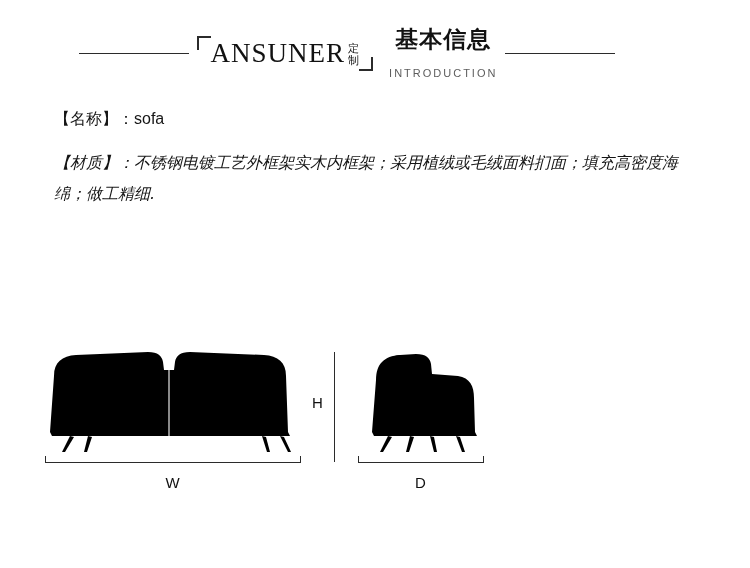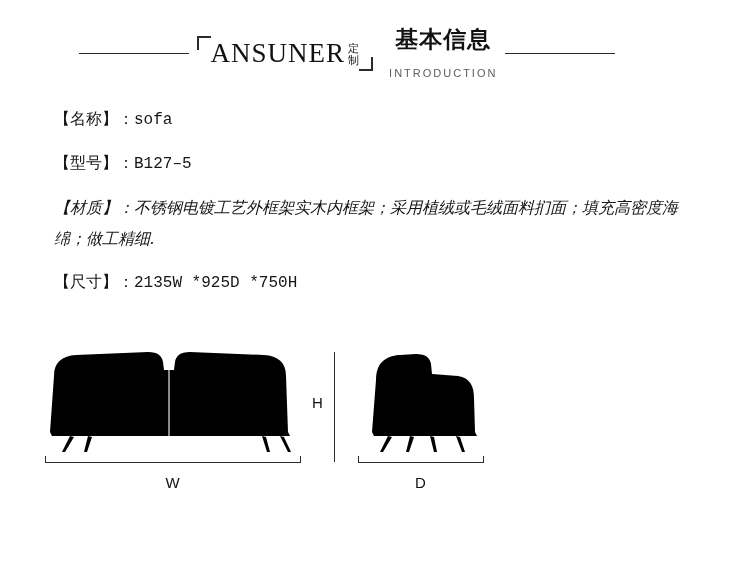--- a/index.html
+++ b/index.html
@@ -106,21 +106,21 @@
   }
   .spec-row {
     font-family: "DejaVu Sans", sans-serif;
     font-size: 16px;
     line-height: 30px;
     color: #151515;
     margin-bottom: 13px;
   }
   .spec-row:last-child { margin-bottom: 0; }
   .spec-row .value {
-    font-family: Liberation Mono, monospace;
+    font-family: Liberation Sans, sans-serif;
   }
   .spec-materials {
     line-height: 31px;
     font-style: italic;
   }
 
   
   .drawings {
     position: absolute;
     top: 340px;
@@ -209,31 +209,25 @@
 
   <div class="rule right"></div>
 </div>
 
 <div class="specs">
 
   <div class="spec-row">
     <span>【名称】：</span><span class="value">sofa</span>
   </div>
 
-  <div class="spec-row">
-    <span>【型号】：</span><span class="value">B127–5</span>
-  </div>
 
   <div class="spec-row spec-materials">
     <span>【材质】：</span><span>不锈钢电镀工艺外框架实木内框架；采用植绒或毛绒面料扪面；填充高密度海绵；做工精细.</span>
   </div>
 
-  <div class="spec-row">
-    <span>【尺寸】：</span><span class="value">2135W *925D *750H</span>
-  </div>
 
 </div>
 
 <div class="drawings">
 
   <svg class="front-view" width="270" height="120" viewBox="0 0 270 120">
 
     <path d="M14,36
              C14,22 22,16 36,15
              L108,12 C118,12 122,16 123,22

